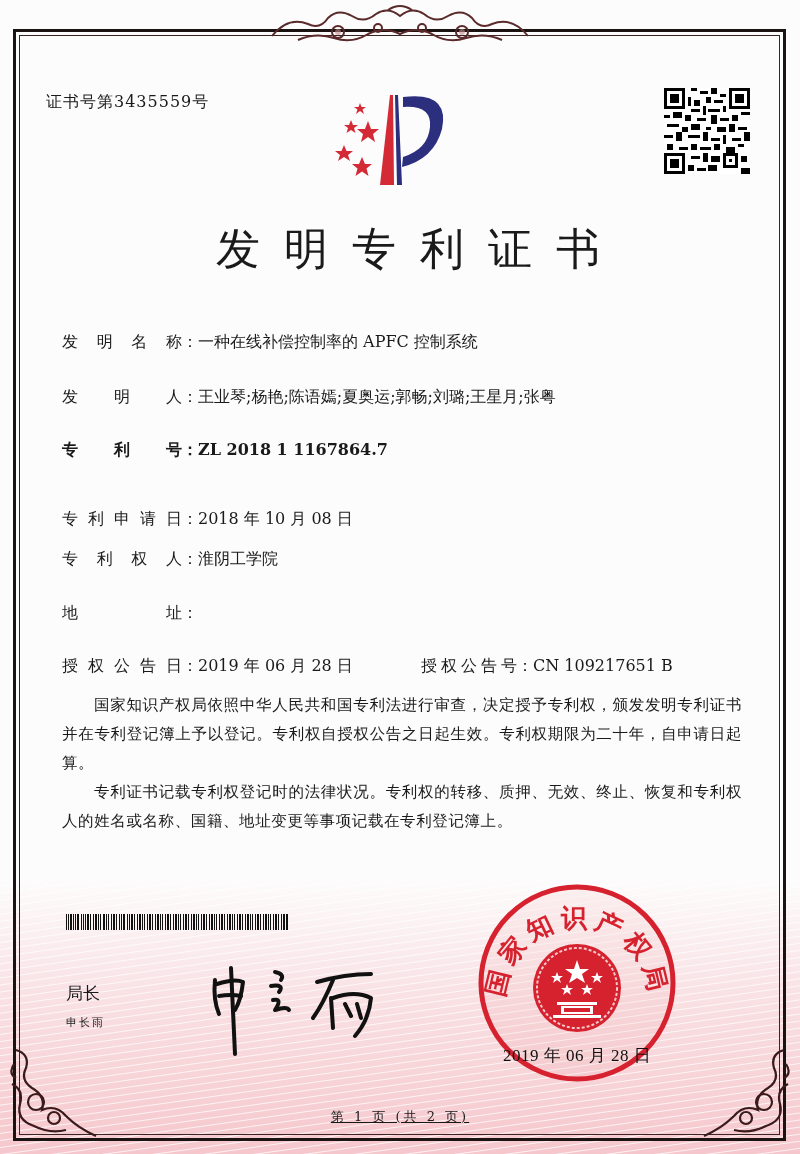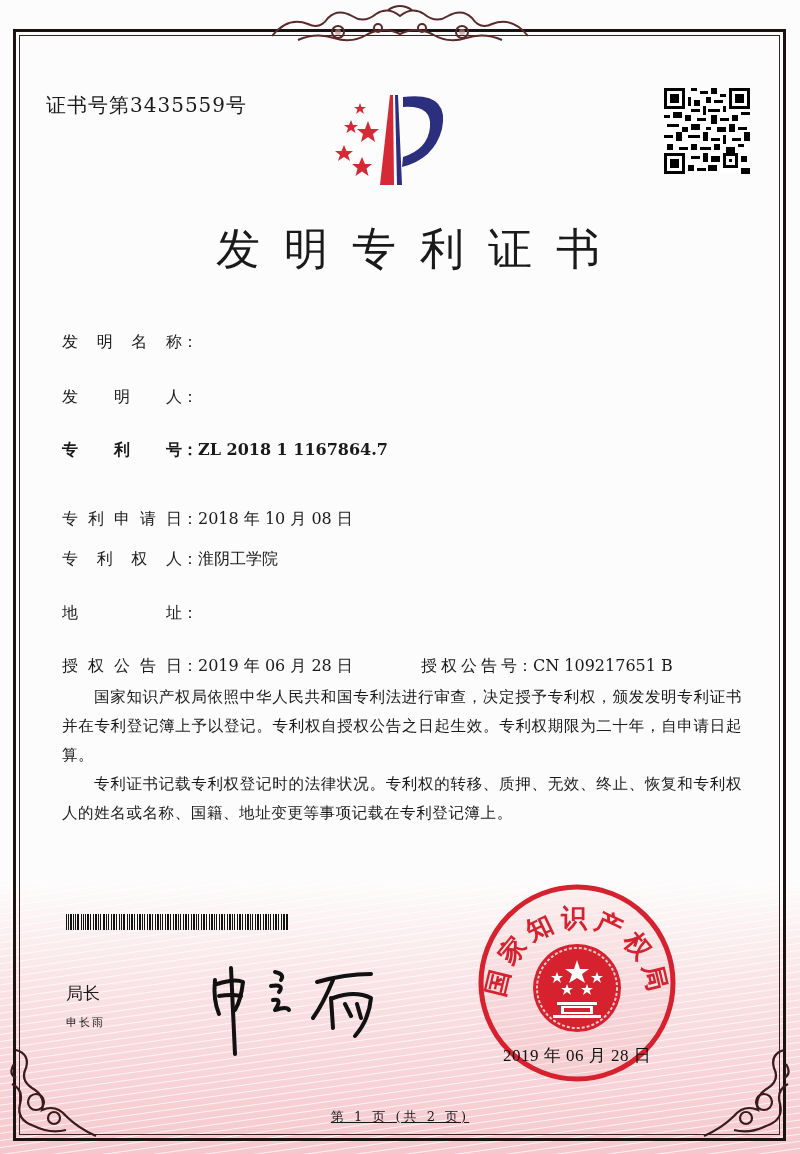--- a/index.html
+++ b/index.html
@@ -21,21 +21,21 @@
     }
     .frame-inner {
       position: absolute; left: 19px; top: 35px; width: 761px; height: 1100px;
       border: 1px solid #3a2424;
     }
 
     .ornament { position: absolute; }
     .ornament svg { display: block; }
 
     .cert-no {
-      position: absolute; left: 46px; top: 92px; font-size: 20px; letter-spacing: 1px;
+      position: absolute; left: 46px; top: 92px; font-size: 16px; letter-spacing: 1px;
     }
 
     .logo { position: absolute; left: 330px; top: 85px; width: 120px; height: 110px; }
 
     .qr { position: absolute; left: 664px; top: 88px; width: 86px; height: 86px; }
 
     .title {
       position: absolute; left: 0; top: 220px; width: 800px; text-align: center;
       font-size: 44px; letter-spacing: 24px; font-family: "DejaVu Sans", "Liberation Sans", sans-serif;
       font-weight: normal; padding-left: 40px;
@@ -46,21 +46,21 @@
       display: flex; align-items: baseline;
     }
     .field .lbl { display: inline-block; width: 120px; text-align-last: justify; }
     .field .colon { display: inline-block; width: 16px; }
     .field .val { display: inline-block; }
     .field.right { left: 400px; margin-left: 21px; }
     .field.right .lbl { width: 96px; }
 
     .para {
       position: absolute; left: 62px; width: 680px; font-size: 15.5px; line-height: 29px;
-      text-indent: 32px; letter-spacing: 0.6px; text-align: justify;
+      text-indent: 32px; letter-spacing: 0.6px; text-align: justify; margin-top: 8px;
     }
 
     .barcode { position: absolute; left: 66px; top: 914px; width: 222px; height: 16px; }
 
     .director-title { position: absolute; left: 66px; top: 982px; font-size: 17px; font-family: "DejaVu Sans", "Liberation Sans", sans-serif; }
     .director-name { position: absolute; left: 66px; top: 1015px; font-size: 11px; letter-spacing: 2px; font-family: Liberation Sans, sans-serif; }
     .signature { position: absolute; left: 205px; top: 960px; width: 200px; height: 100px; }
 
     .seal { position: absolute; left: 472px; top: 880px; width: 210px; height: 205px; }
     .seal-date {
@@ -210,24 +210,26 @@
         <rect x="26" y="27" width="3" height="2"></rect>
     </g>
   </svg>
 </div>
 
 <h1 class="title">发明专利证书</h1>
 
 <div class="field" style="top:332px;align-items:center;">
   <span class="lbl">发明名称</span>
   <span class="colon">：</span>
+  <span class="val">一种在线补偿控制率的 APFC 控制系统</span>
 </div>
 <div class="field" style="top:387px;">
   <span class="lbl">发明人</span>
   <span class="colon">：</span>
+  <span class="val">王业琴;杨艳;陈语嫣;夏奥运;郭畅;刘璐;王星月;张粤</span>
 </div>
 <div class="field" style="top:440px;font-weight:bold;">
   <span class="lbl">专利号</span>
   <span class="colon">：</span>
   <span class="val">ZL 2018 1 1167864.7</span>
 </div>
 <div class="field" style="top:509px;">
   <span class="lbl">专利申请日</span>
   <span class="colon">：</span>
   <span class="val">2018 年 10 月 08 日</span>

